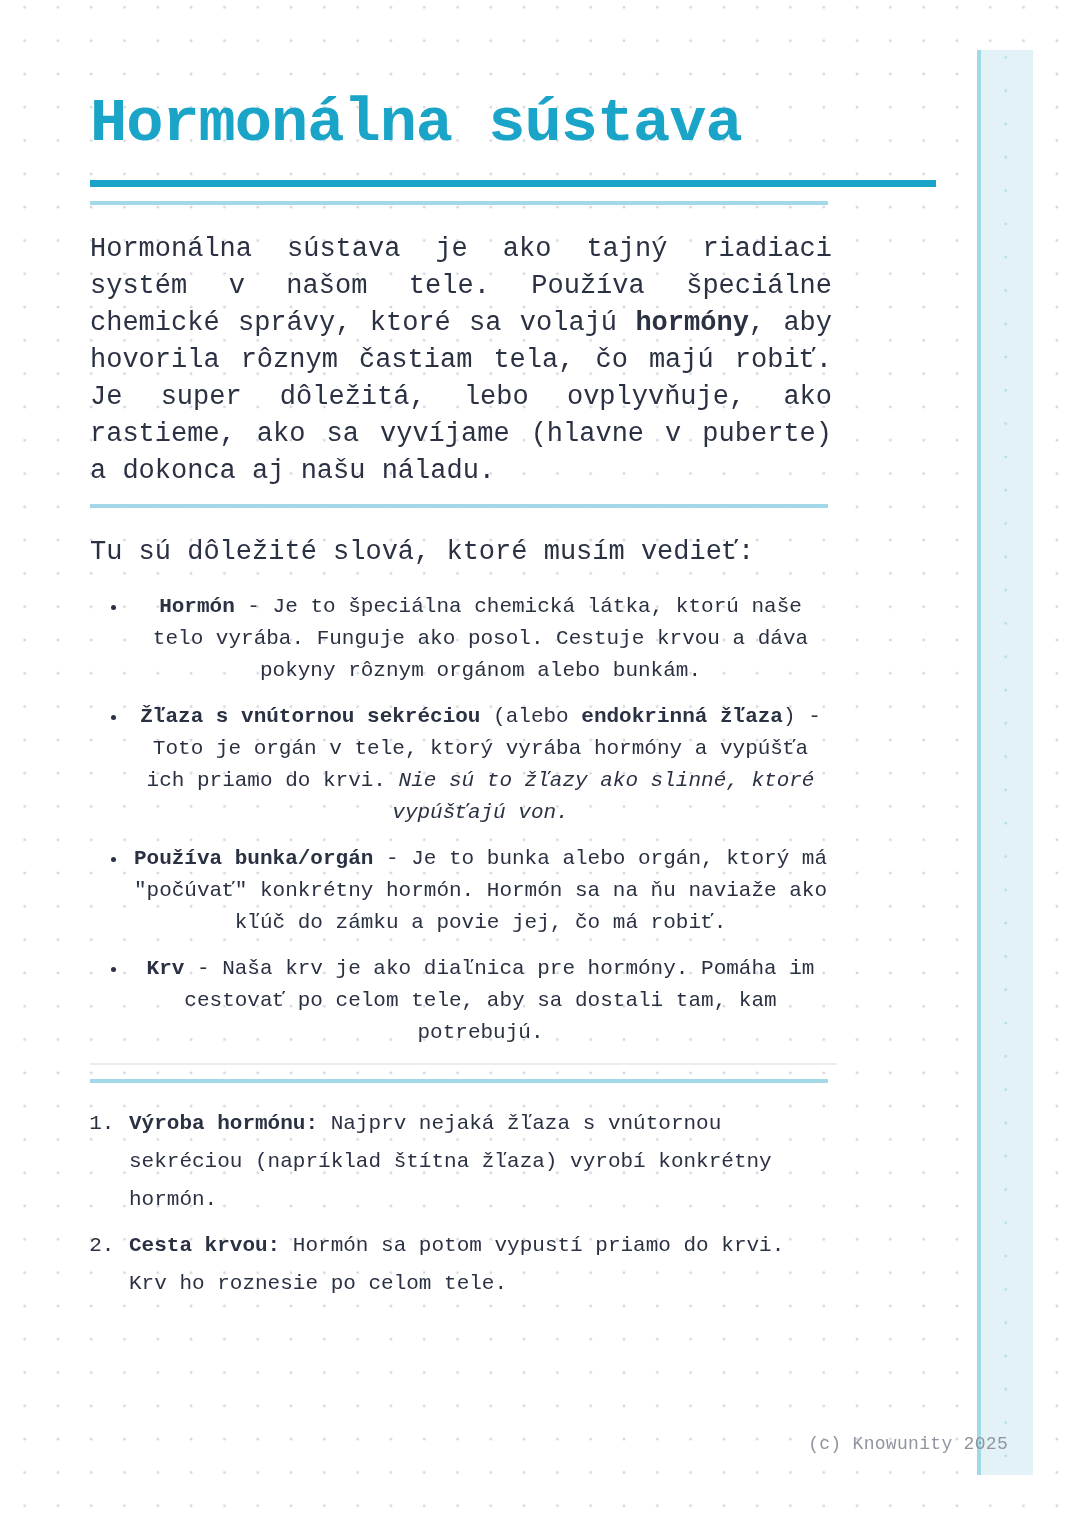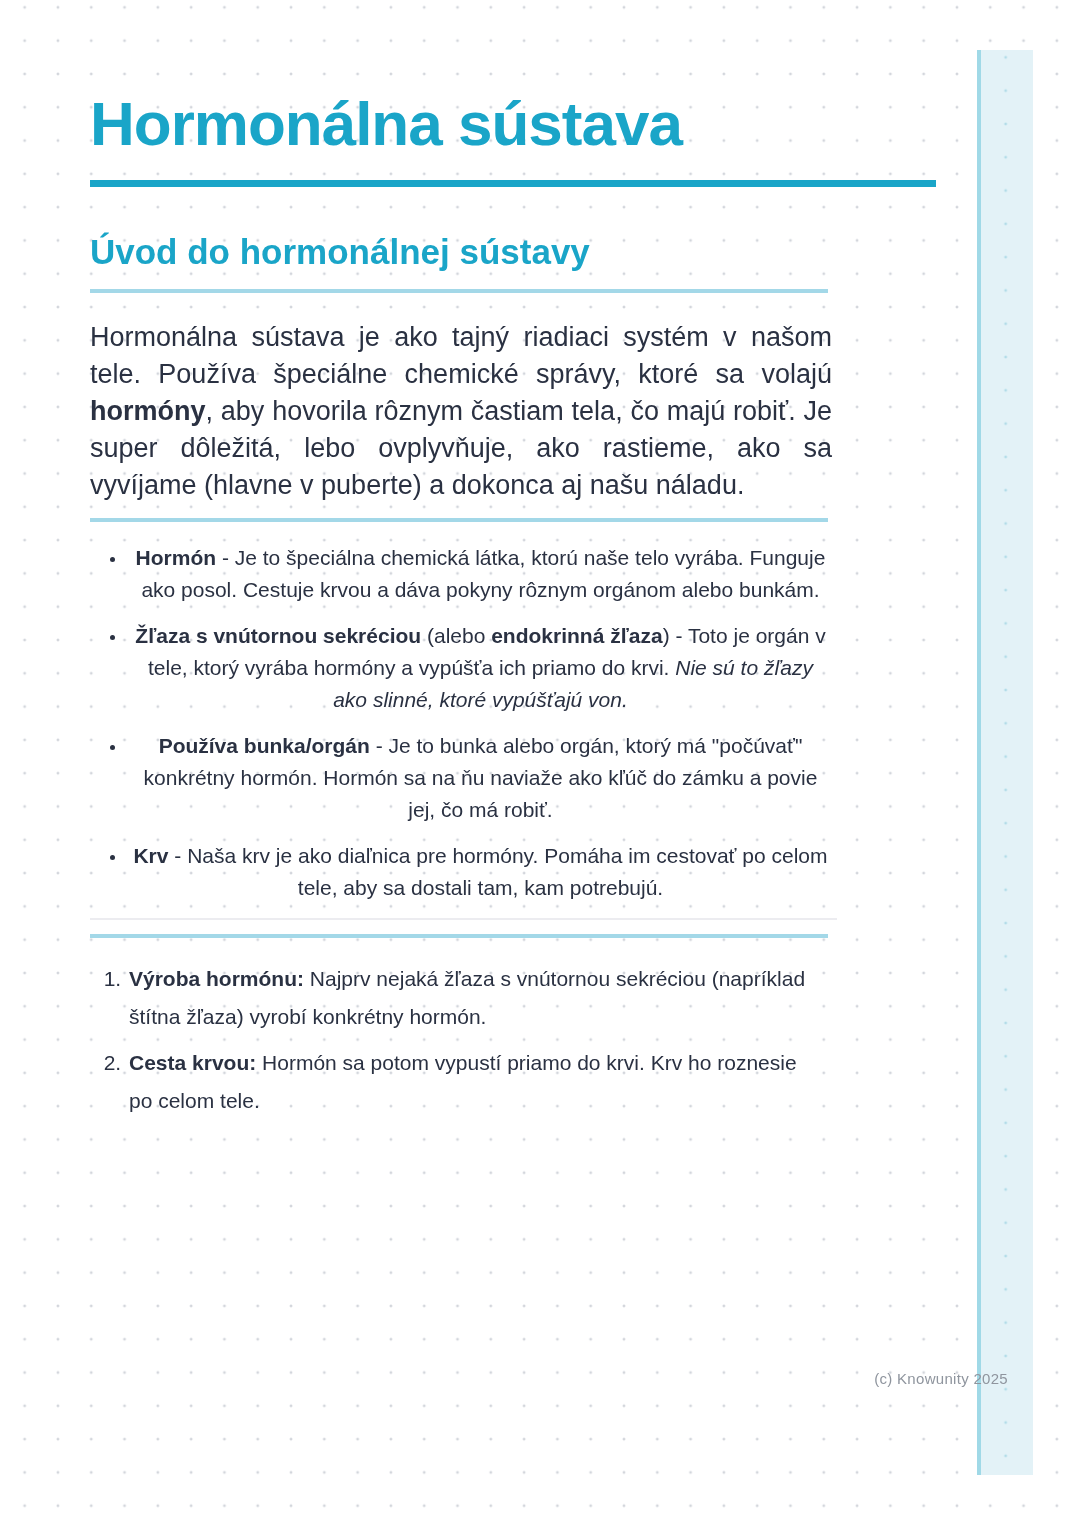--- a/index.html
+++ b/index.html
@@ -5,21 +5,21 @@
   html,body{margin:0;padding:0;}
   body{background:#ffffff;}
   .page{
     position:relative;
     width:1080px;
     height:1528px;
     background-color:#ffffff;
     background-image:radial-gradient(circle, #d3d6dc 1.2px, transparent 1.7px);
     background-size:33.3px 33.3px;
     background-position:8px 24px;
-    font-family:Liberation Sans, sans-serif;
+    font-family:Liberation Mono, monospace;
     color:#2a3142;
     overflow:hidden;
   }
   .stripe{
     position:absolute;
     left:977px; top:50px;
     width:52px; height:1425px;
     background-color:#e3f2f7;
     background-image:radial-gradient(circle, #b2dce8 1.2px, transparent 1.7px);
     background-size:33.3px 33.3px;
@@ -89,44 +89,44 @@
   ol.steps li{
     font-size:21px;
     line-height:38px;
     margin-bottom:8px;
     padding-left:2px;
   }
   strong{font-weight:bold;}
   em{font-style:italic;}
   .footer{
     position:absolute;
-    top:1370px; right:72px;
-    font-size:15px;
+    top:1434px; right:72px;
+    font-size:18px;
     color:#8f959e;
     letter-spacing:0.3px;
   }
 </style>
 </head>
 <body>
 
 <div class="page">
   <div class="stripe"></div>
 
   <div class="content">
     <h1>Hormonálna sústava</h1>
     <div class="rule"></div>
 
     <section>
-      <h2>Úvod do hormonálnej sústavy</h2>
       <div class="h2line"></div>
       <p class="para justify"><span>Hormonálna sústava je ako tajný riadiaci systém v našom tele. Používa špeciálne chemické správy, ktoré sa volajú </span><strong>hormóny</strong><span>, aby hovorila rôznym častiam tela, čo majú robiť. Je super dôležitá, lebo ovplyvňuje, ako rastieme, ako sa vyvíjame (hlavne v puberte) a dokonca aj našu náladu.</span></p>
     </section>
 
     <section>
       <div class="h2line"></div>
+      <p class="para">Tu sú dôležité slová, ktoré musím vedieť:</p>
       <ul class="bullets">
           <li><strong>Hormón</strong><span> - Je to špeciálna chemická látka, ktorú naše telo vyrába. Funguje ako posol. Cestuje krvou a dáva pokyny rôznym orgánom alebo bunkám.</span></li>
           <li><strong>Žľaza s vnútornou sekréciou</strong><span> (alebo </span><strong>endokrinná žľaza</strong><span>) - Toto je orgán v tele, ktorý vyrába hormóny a vypúšťa ich priamo do krvi. </span><em>Nie sú to žľazy ako slinné, ktoré vypúšťajú von.</em></li>
           <li><strong>Používa bunka/orgán</strong><span> - Je to bunka alebo orgán, ktorý má "počúvať" konkrétny hormón. Hormón sa na ňu naviaže ako kľúč do zámku a povie jej, čo má robiť.</span></li>
           <li><strong>Krv</strong><span> - Naša krv je ako diaľnica pre hormóny. Pomáha im cestovať po celom tele, aby sa dostali tam, kam potrebujú.</span></li>
         </ul>
     </section>
 
     <div class="divider"></div>
 

